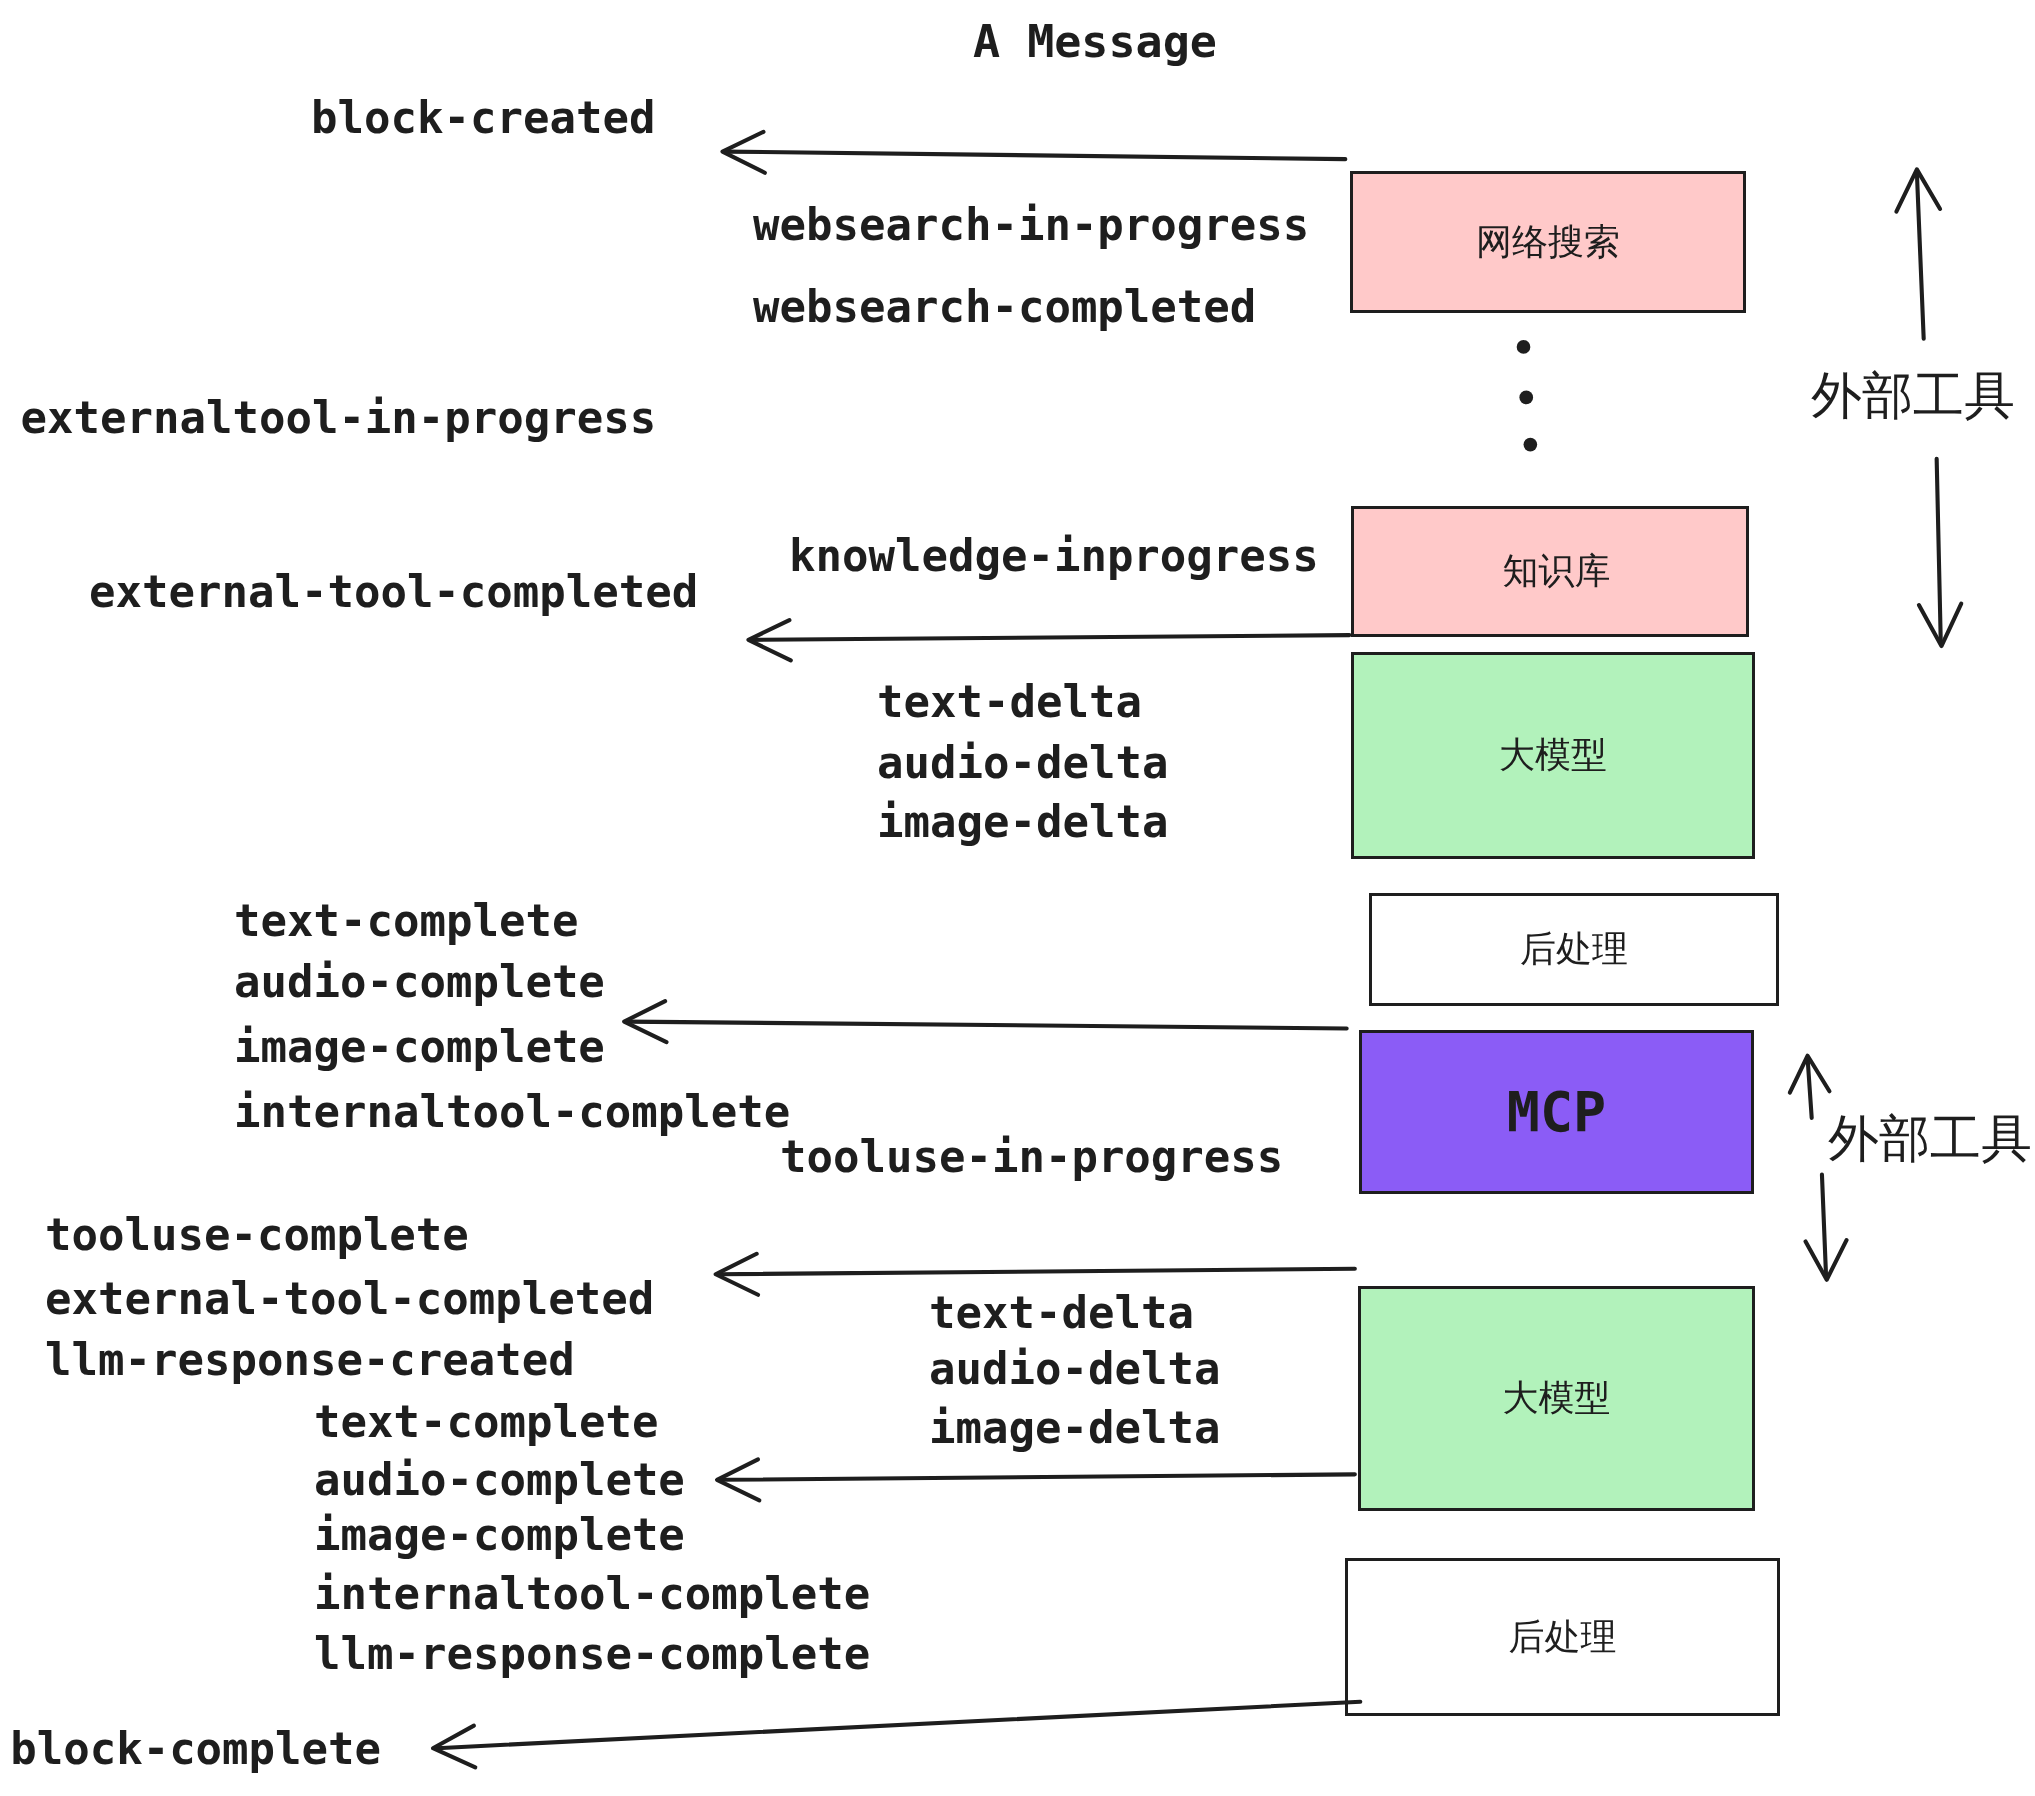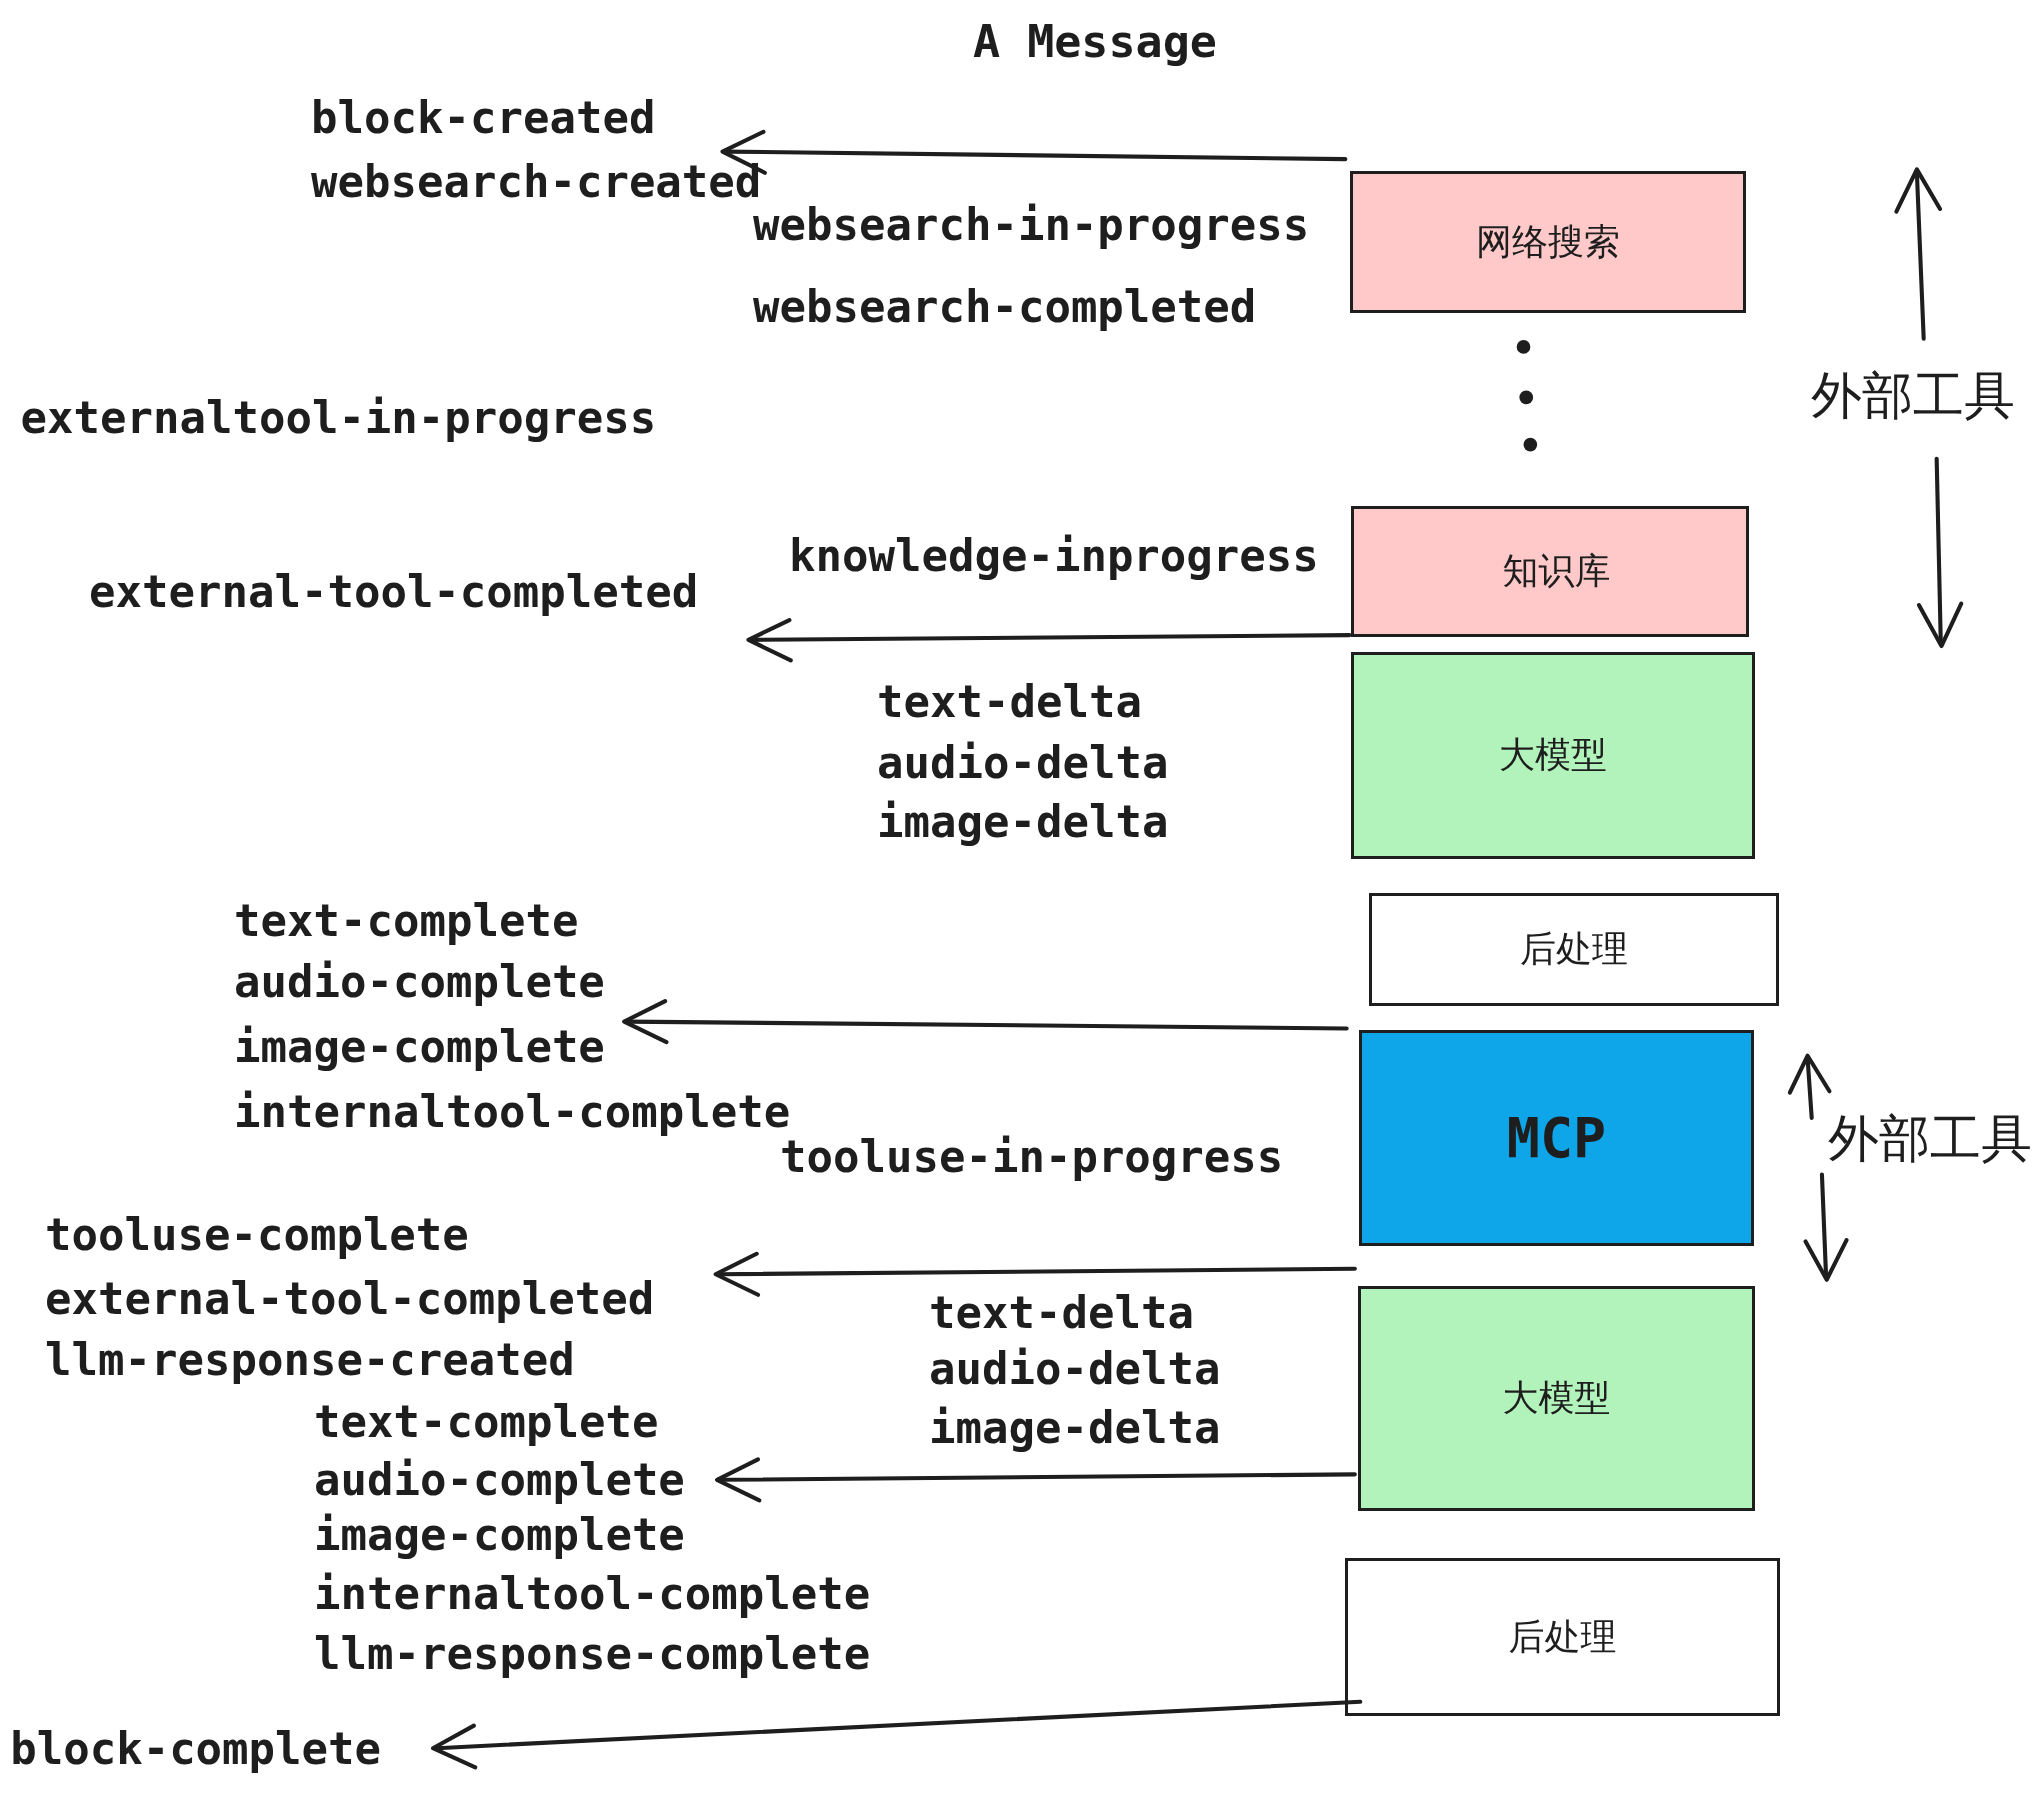--- a/index.html
+++ b/index.html
@@ -58,21 +58,20 @@
   }
 </style>
 </head>
 <body>
 
 <div id="stage">
 
   <div class="title" style="left:973px;top:41px">A Message</div>
 
   <div class="ev" style="left:311px;top:117px">block-created</div>
-  <div class="ev" style="left:311px;top:181px">websearch-created</div>
   <div class="ev" style="left:753px;top:224px">websearch-in-progress</div>
   <div class="ev" style="left:753px;top:306px">websearch-completed</div>
   <div class="ev" style="left:20.5px;top:417px">externaltool-in-progress</div>
   <div class="ev" style="left:789px;top:555px">knowledge-inprogress</div>
   <div class="ev" style="left:89px;top:591px">external-tool-completed</div>
 
   <div class="ev" style="left:877px;top:701px">text-delta</div>
   <div class="ev" style="left:877px;top:762px">audio-delta</div>
   <div class="ev" style="left:877px;top:821px">image-delta</div>
 
@@ -107,21 +106,21 @@
   </div>
 
   <div class="box" style="left: 1351px; top: 652px; width: 404px; height: 207px; background-color: rgb(178, 242, 187);">
     <span class="cn">大模型</span>
   </div>
 
   <div class="box" style="left: 1369px; top: 893px; width: 410px; height: 113px; background-color: rgb(255, 255, 255);">
     <span class="cn">后处理</span>
   </div>
 
-  <div class="box" style="left: 1359px; top: 1030px; width: 395px; height: 216px; background-color: #0ea5e9;">
+  <div class="box" style="left: 1359px; top: 1030px; width: 395px; height: 164px; background-color: #8b5cf6;">
     <span class="mcp-label">MCP</span>
   </div>
 
   <div class="box" style="left: 1358px; top: 1286px; width: 397px; height: 225px; background-color: rgb(178, 242, 187);">
     <span class="cn">大模型</span>
   </div>
 
   <div class="box" style="left: 1345px; top: 1558px; width: 435px; height: 158px; background-color: rgb(255, 255, 255);">
     <span class="cn">后处理</span>
   </div>

